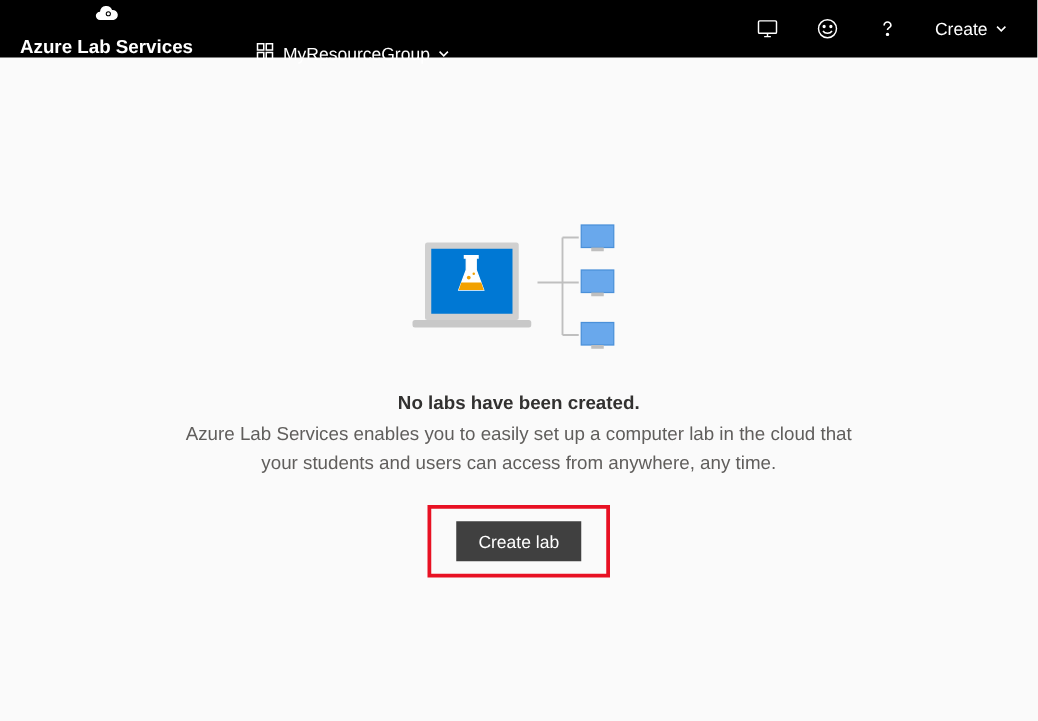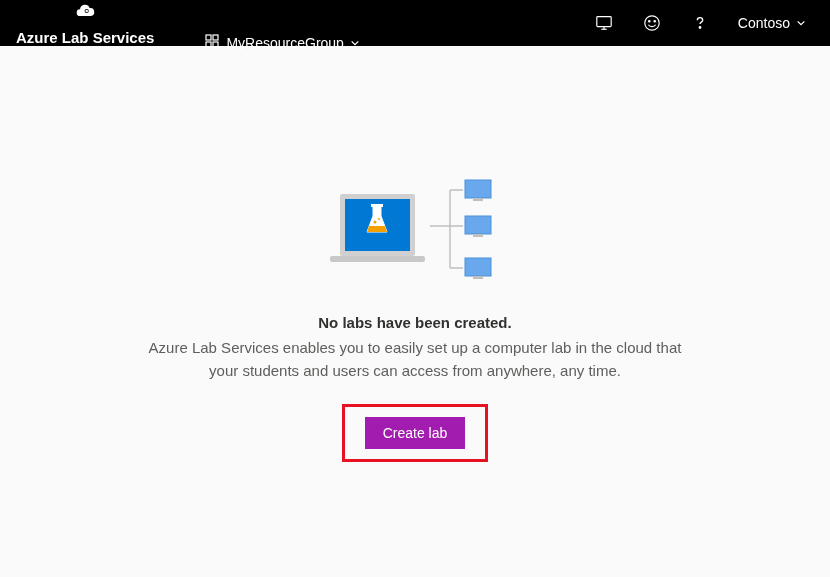--- a/index.html
+++ b/index.html
@@ -94,21 +94,21 @@
       text-align: center;
       max-width: 540px;
       line-height: 1.5;
       margin-bottom: 22px;
     }
     .create-button-wrapper {
       border: 3px solid #e81123;
       padding: 10px 20px;
     }
     .create-button {
-      background: #a21caf;
+      background: #404040;
       color: #fff;
       border: none;
       padding: 8px 18px;
       font-size: 14px;
       font-weight: 400;
       cursor: pointer;
       font-family: inherit;
     }
     .chevron-down {
       width: 10px;
@@ -161,21 +161,21 @@
         <path d="M6 12c1 1.5 2.5 2 4 2s3-0.5 4-2"></path>
       </svg>
     </span>
     <span class="header-icon">
       <svg viewBox="0 0 20 20" width="18" height="18" fill="none" stroke="#fff" stroke-width="1.5">
         <path d="M7 7a3 3 0 0 1 6 0c0 2-3 2-3 4"></path>
         <circle cx="10" cy="15" r="0.8" fill="#fff"></circle>
       </svg>
     </span>
     <div class="account-dropdown">
-      <span>Contoso</span>
+      <span>Create</span>
       <span>
         <svg class="chevron-down" viewBox="0 0 12 12" fill="none" stroke="#fff" stroke-width="1.5">
           <path d="M2 4l4 4 4-4"></path>
         </svg>
       </span>
     </div>
   </div>
 </div>
 
 <div class="main-content">

